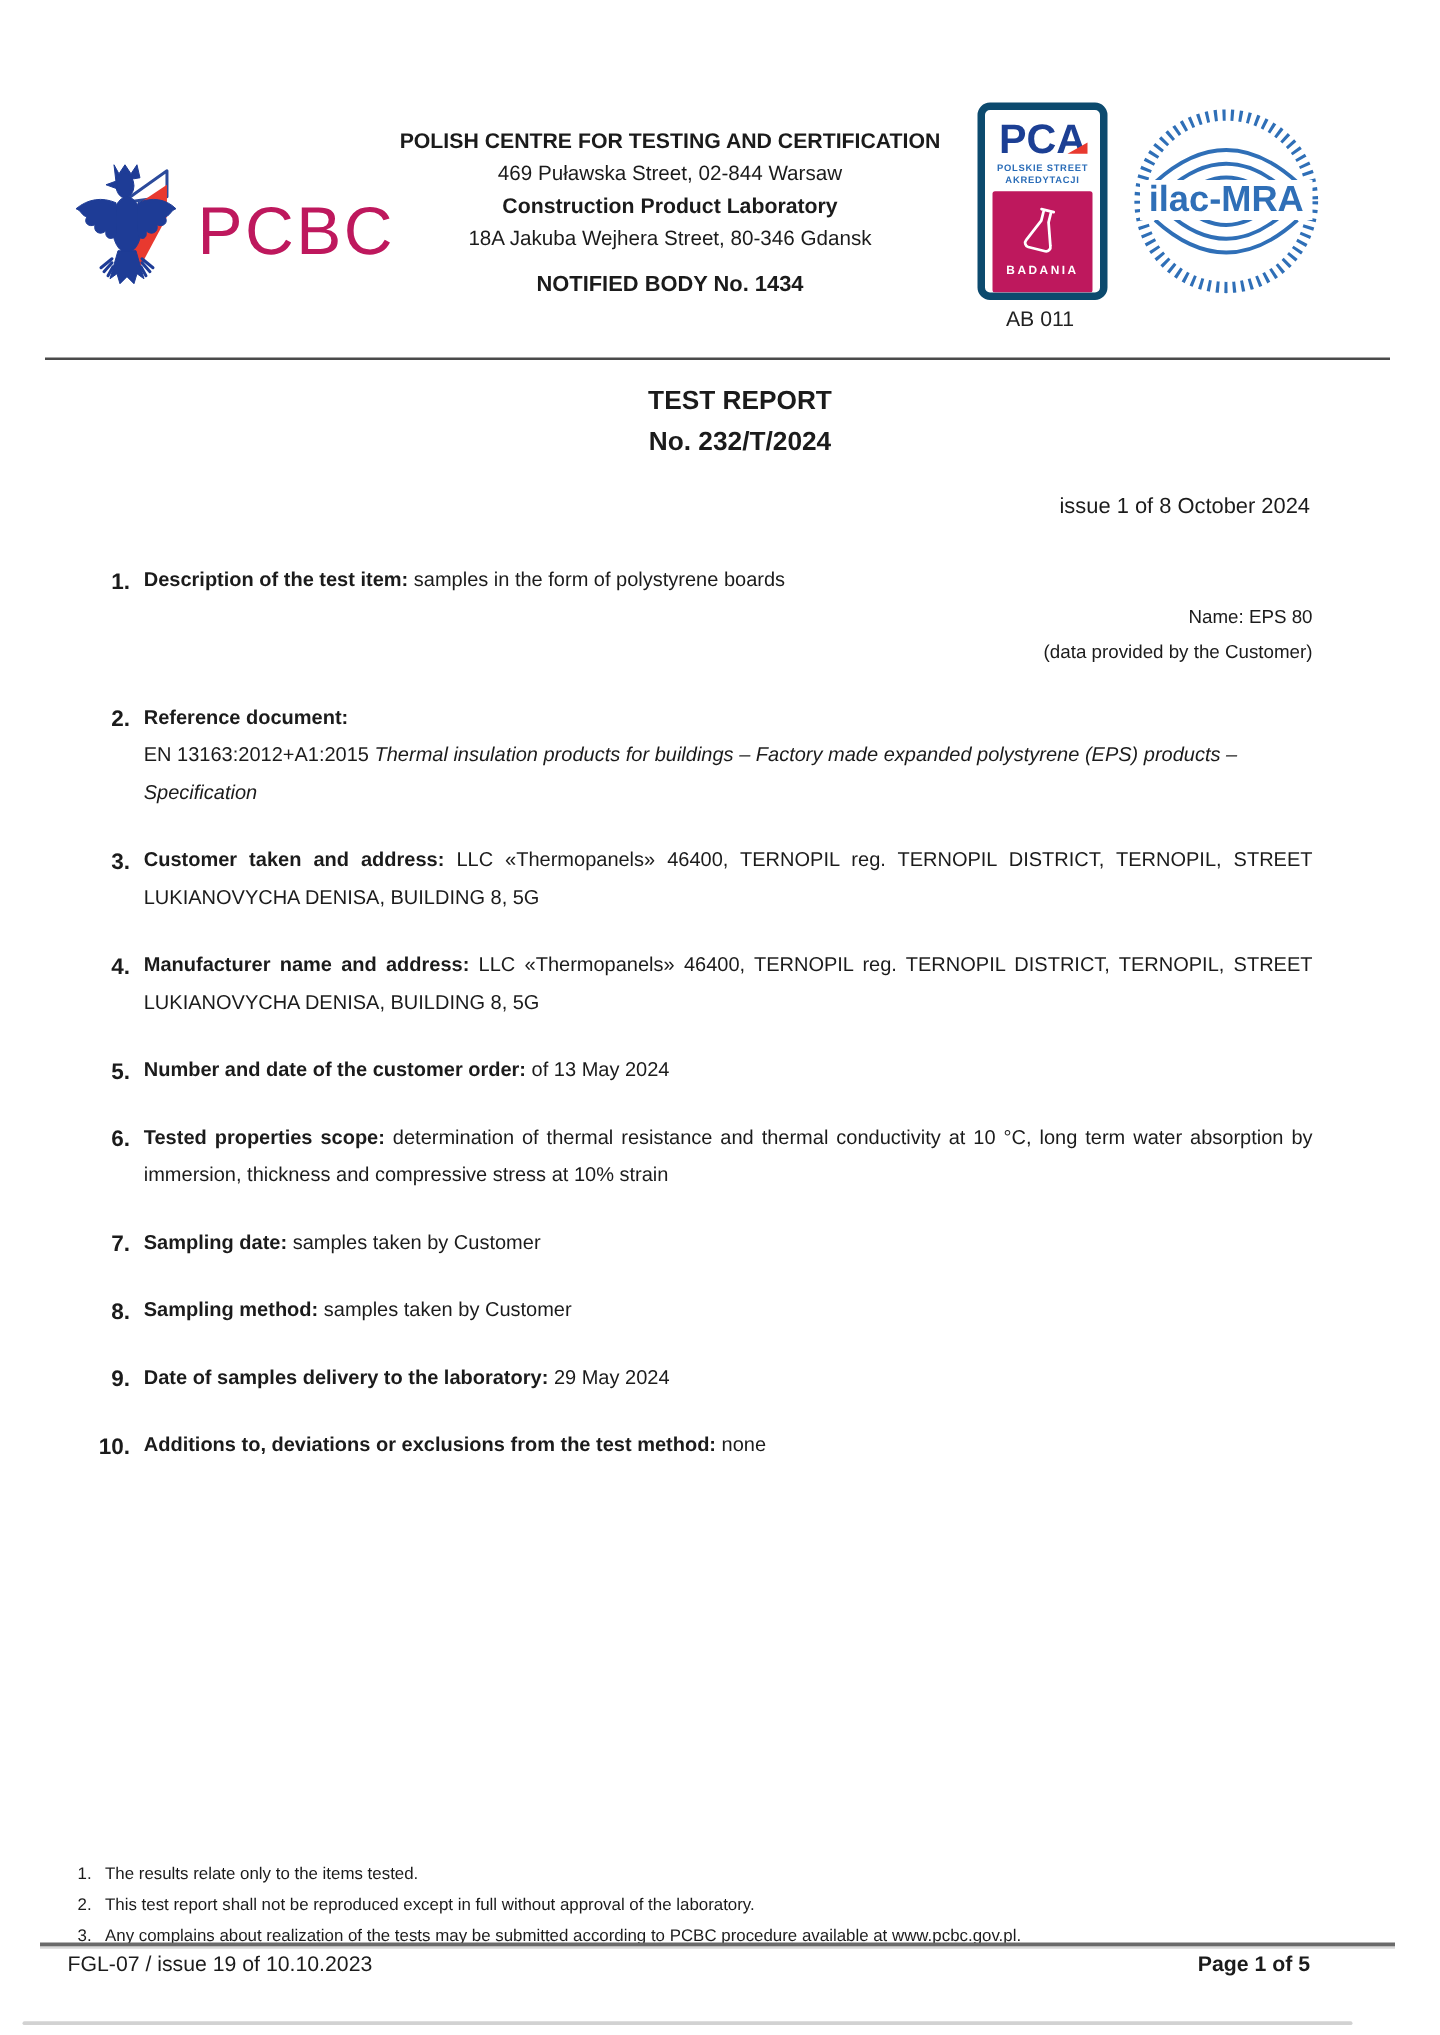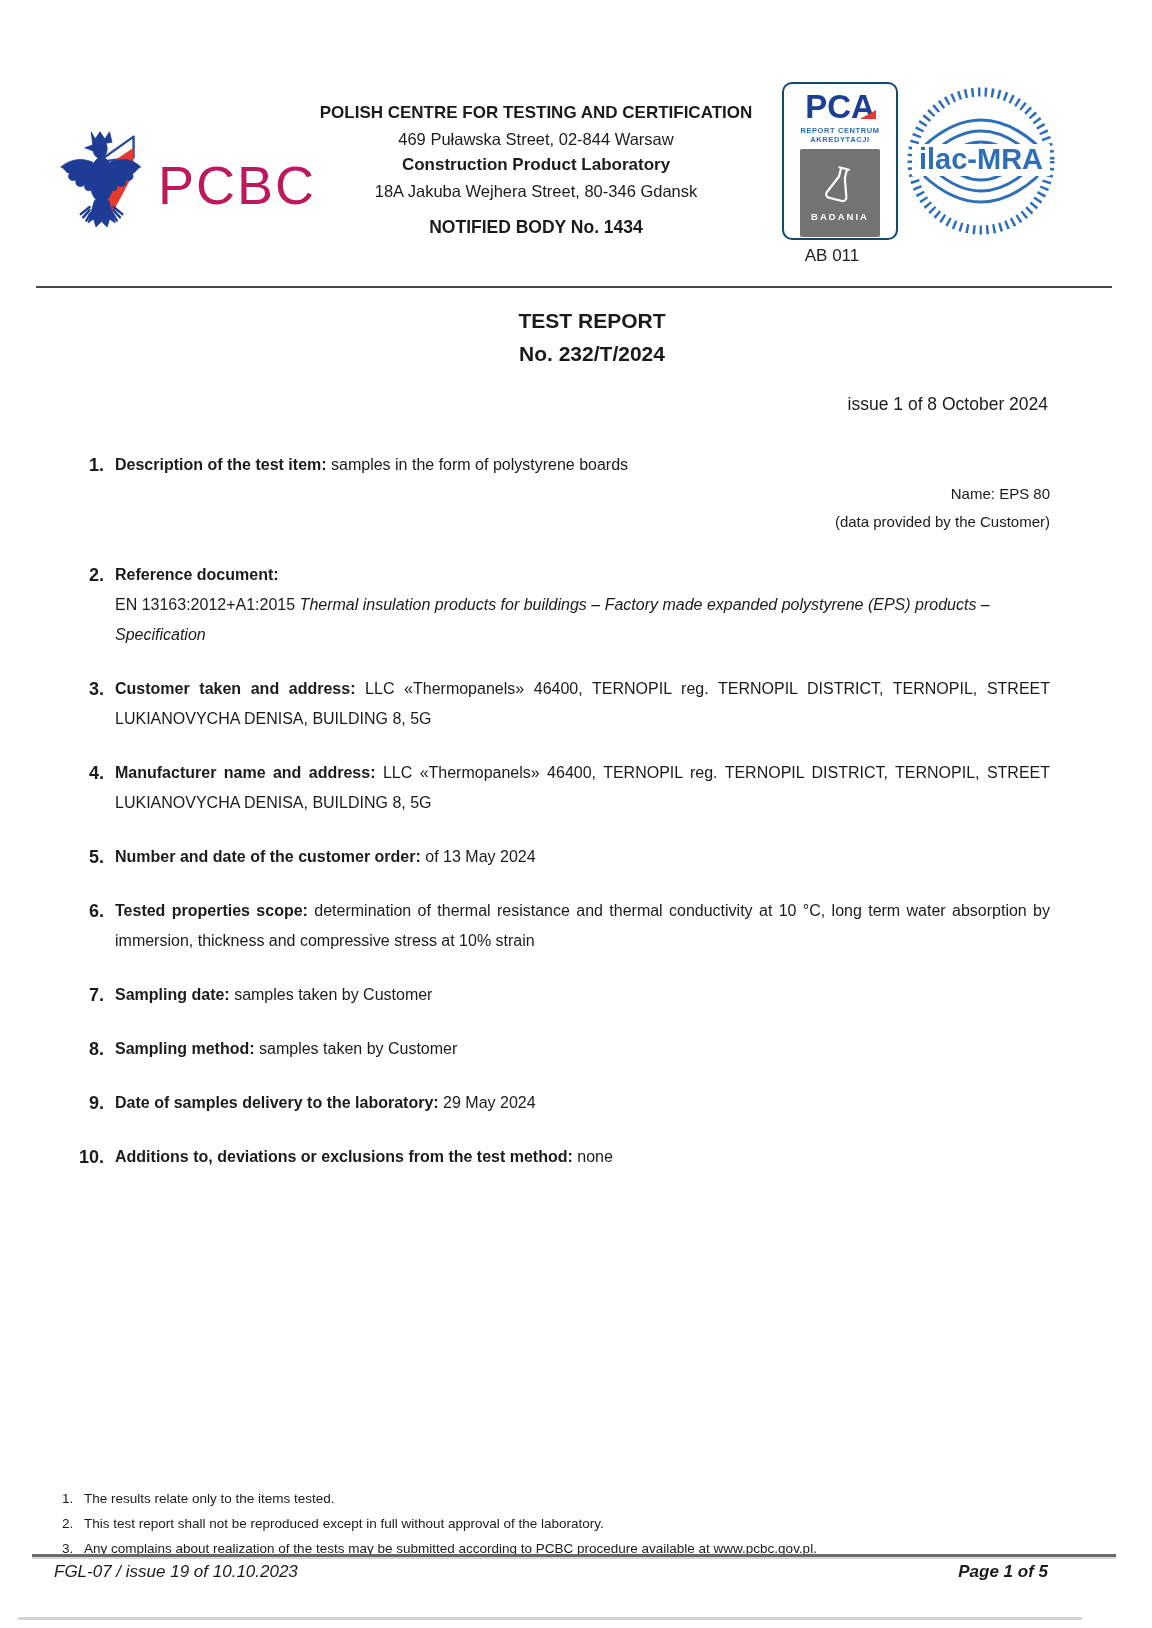--- a/index.html
+++ b/index.html
@@ -21,33 +21,33 @@
     color:#be185d; margin-left:14px; margin-top:8px;
   }
 
   .org-block { position:absolute; left:298px; top:100px; width:476px; text-align:center; line-height:26px; }
   .org-line-bold { font-size:17px; font-weight:bold;text-align:center; }
   .org-line { font-size:16.5px; }
   .notified { margin-top:10px; font-size:17.5px; font-weight:bold; }
 
   .pca-block { position:absolute; left:782px; top:82px; width:100px; text-align:center; }
   .pca-badge {
-    width:116px; height:158px; box-sizing:border-box;
-    border:2px solid #0c4a6e; border-radius:10px;
+    width:104px; height:158px; box-sizing:border-box;
+    border:6px solid #0c4a6e; border-radius:10px;
     background:#fff; overflow:hidden;
     display:flex; flex-direction:column; align-items:center;
   }
   .pca-word { position:relative; font-size:33px; font-weight:bold; color:#1c3f94; line-height:34px; margin-top:6px; letter-spacing:0; }
   .pca-word .red-wedge {
     position:absolute; right:-1px; bottom:5px; width:0; height:0;
     border-left:16px solid transparent; border-bottom:9px solid #e8392f;
   }
   .pca-sub { font-size:7.5px; font-weight:bold; color:#2b6db8; letter-spacing:0.6px; line-height:9px; margin-top:2px; }
   .pca-box {
-    margin-top:5px; width:80px; height:88px; background:#737373; border-radius:2px;
+    margin-top:5px; width:80px; height:88px; background:#be185d; border-radius:2px;
     display:flex; flex-direction:column; align-items:center; justify-content:center; gap:6px;
   }
   .badania { color:#fff; font-size:9.5px; font-weight:bold; letter-spacing:2px; }
   .ab-code { margin-top:6px; font-size:17px; color:#222; }
 
   .ilac-block { position:absolute; left:906px; top:86px; width:150px; height:150px; }
 
   .header-rule { position:absolute; left:36px; right:40px; top:286px; height:2px; background:#4a4a4a; }
 
   
@@ -65,21 +65,21 @@
   .para.justify { text-align:justify; }
   .lbl { font-weight:bold; }
   .ref-italic { font-style:italic; }
   .sub { margin:0; font-size:15px; line-height:28px;text-align:right; }
 
   
   .notes { position:absolute; left:62px; right:110px; top:1486px; }
   .note { display:flex; font-size:13.5px; line-height:25px; }
   .note .nnum { width:22px; flex:0 0 22px; }
   .footer-rule { position:absolute; left:32px; right:36px; top:1554px; height:2.5px; background:#6a6a6a; box-shadow:0 2px 0 #d9d9d9; }
-  .footer-row { position:absolute; left:54px; right:104px; top:1562px; display:flex; justify-content:space-between; font-size:17px;font-style:italic; }
+  .footer-row { position:absolute; left:54px; right:104px; top:1562px; display:flex; justify-content:space-between; font-size:17px; }
   .footer-right { font-weight:600; }
   .scan-line { position:absolute; left:18px; right:70px; top:1617px; height:3px; background:#d2d2d2; border-radius:2px; }
 </style>
 </head>
 <body>
 
 <div class="page">
 
   <div class="logo-block">
     <svg class="eagle" viewBox="0 0 110 135">
@@ -118,21 +118,21 @@
     <div class="notified">NOTIFIED BODY No. 1434</div>
   </div>
 
   <div class="pca-block">
     <div class="pca-badge">
       <div class="pca-word">
         <span>PCA</span>
         <span class="red-wedge"></span>
       </div>
       <div class="pca-sub">
-        <div>REPORT CENTRUM</div>
+        <div>POLSKIE STREET</div>
         <div>AKREDYTACJI</div>
       </div>
       <div class="pca-box">
         <svg width="34" height="40" viewBox="0 0 34 40">
           <g transform="rotate(14 17 20)" stroke="#ffffff" fill="none" stroke-width="2.2" stroke-linejoin="round" stroke-linecap="round">
             <path d="M12,3 h10 M14,3 v9 L6,30 a3.5,3.5 0 0 0 3,5 h14 a3.5,3.5 0 0 0 3,-5 L20,12 V3"></path>
           </g>
         </svg>
         <span class="badania">BADANIA</span>
       </div>

